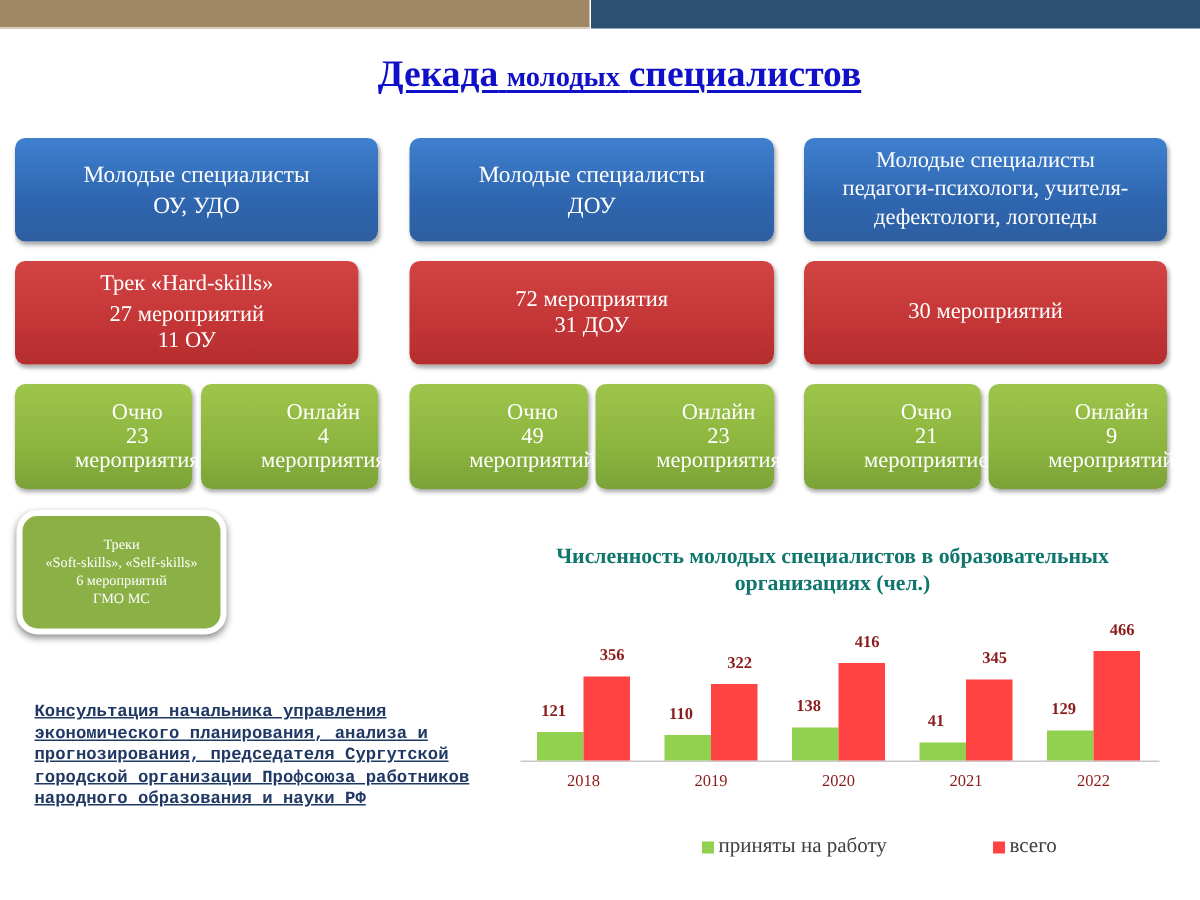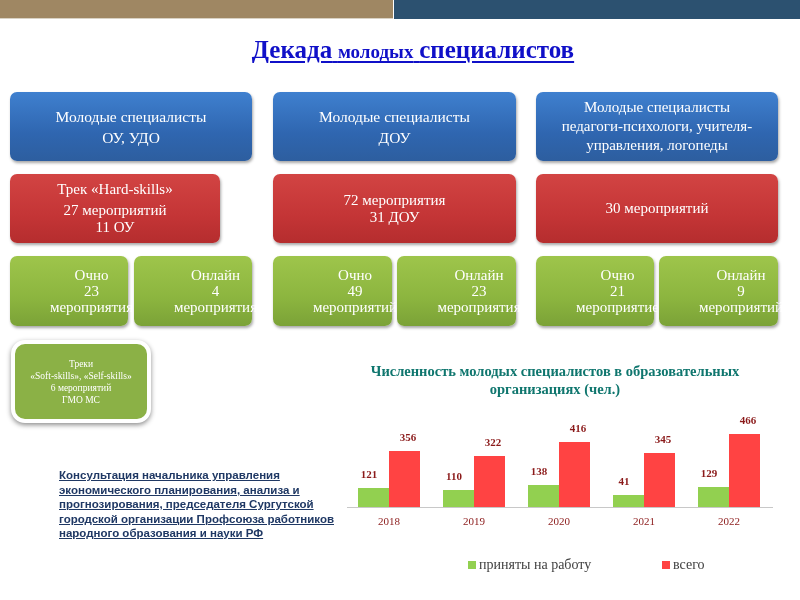--- a/index.html
+++ b/index.html
@@ -15,21 +15,21 @@
   .page-title .t-small { font-size:19px; }
 
   .box { position:absolute; border-radius:7px; color:#ffffff; text-align:center; display:flex; flex-direction:column; justify-content:center; align-items:center; box-shadow:1px 2px 3px rgba(0,0,0,0.35); font-family:"Liberation Serif", serif; }
   .blue { background:linear-gradient(to bottom, #3f80cf 0%, #2f66b0 60%, #2d5e9f 100%); font-size:15.5px; line-height:21px; }
   .red { background:linear-gradient(to bottom, #d24443 0%, #c43536 60%, #b52d2e 100%); font-size:15px; line-height:17px; }
   .green { background:linear-gradient(to bottom, #9ec54b 0%, #8cb53f 60%, #7ba237 100%); font-size:15px; line-height:16px;padding-left:45px; }
   .red .first { margin-bottom:4px; }
 
   .soft-box { position:absolute; left:11px; top:340px; width:140px; height:83px; border-radius:14px; background:#8bb146; border:4px solid #ffffff; box-shadow:0 2px 5px rgba(0,0,0,0.45); color:#ffffff; text-align:center; display:flex; flex-direction:column; justify-content:center; font-size:9.5px; line-height:12px; }
 
-  .consult { position:absolute; left:23px; top:468px; width:300px; font-family:Liberation Sans, sans-serif; font-weight:bold; color:#1f3864; font-size:11.5px; line-height:14.5px; text-decoration:underline;margin-left:36px; }
+  .consult { position:absolute; left:23px; top:468px; width:300px; font-family:Liberation Mono, monospace; font-weight:bold; color:#1f3864; font-size:11.5px; line-height:14.5px; text-decoration:underline; }
 
   .chart-title { position:absolute; left:345px; top:362px; width:420px; text-align:center; font-weight:bold; font-size:14.5px; line-height:18px; color:#0f766e; }
 
   .chart { position:absolute; left:347px; top:420px; width:426px; height:130px; }
   .axis { position:absolute; left:0; top:87px; width:426px; height:1px; background:#c8c8c8; }
   .bar { position:absolute; width:31px; }
   .bar.g { background:#92d050; }
   .bar.r { background:#ff4343; }
   .val { position:absolute; width:40px; text-align:center; font-weight:bold; font-size:11px; color:#8b1a1a; }
   .year { position:absolute; width:50px; text-align:center; font-size:11px; color:#8b1a1a; top:95px; }
@@ -44,21 +44,21 @@
 <div class="topbar-right"></div>
 
 <div class="page-title">
   <span class="t-big">Декада</span><span> </span><span class="t-small">молодых</span><span> </span><span class="t-big">специалистов</span>
 </div>
 
 <div class="box blue" style="left:10px; top:92px; width:242px; height:69px;">
   <div>Молодые специалисты</div>
   <div>ОУ, УДО</div>
 </div>
-<div class="box red" style="left:10px; top:174px; width:210px; height:69px;">
+<div class="box red" style="left:10px; top:174px; width:229px; height:69px;">
   <div class="first">Трек «Hard-skills»</div>
   <div>27 мероприятий</div>
   <div>11 ОУ</div>
 </div>
 <div class="box green" style="left:10px; top:256px; width:118px; height:70px;">
   <div>Очно</div>
   <div>23</div>
   <div>мероприятия</div>
 </div>
 <div class="box green" style="left:134px; top:256px; width:118px; height:70px;">
@@ -81,21 +81,21 @@
 </div>
 <div class="box green" style="left:397px; top:256px; width:119px; height:70px;">
   <div>Онлайн</div>
   <div>23</div>
   <div>мероприятия</div>
 </div>
 
 <div class="box blue" style="left:536px; top:92px; width:242px; height:69px; font-size:15px; line-height:19px;">
   <div>Молодые специалисты</div>
   <div>педагоги-психологи, учителя-</div>
-  <div>управления, логопеды</div>
+  <div>дефектологи, логопеды</div>
 </div>
 <div class="box red" style="left:536px; top:174px; width:242px; height:69px;">
   <div>30 мероприятий</div>
 </div>
 <div class="box green" style="left:536px; top:256px; width:118px; height:70px;">
   <div>Очно</div>
   <div>21 мероприятие</div>
 </div>
 <div class="box green" style="left:659px; top:256px; width:119px; height:70px;">
   <div>Онлайн</div>

